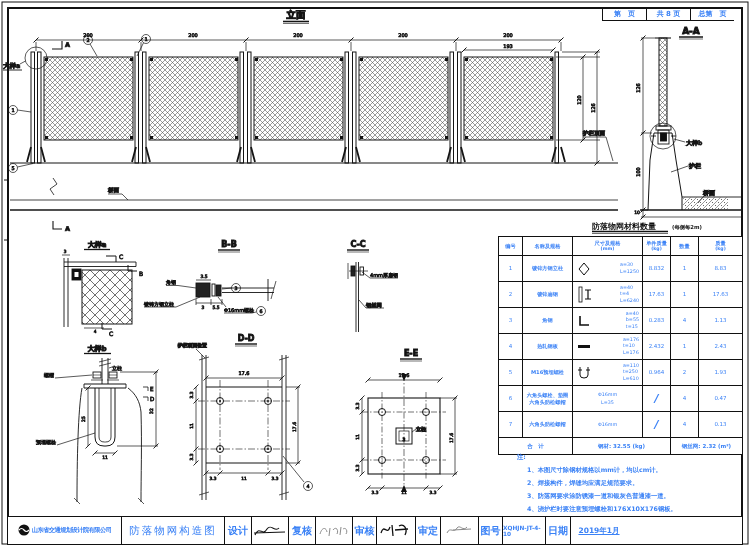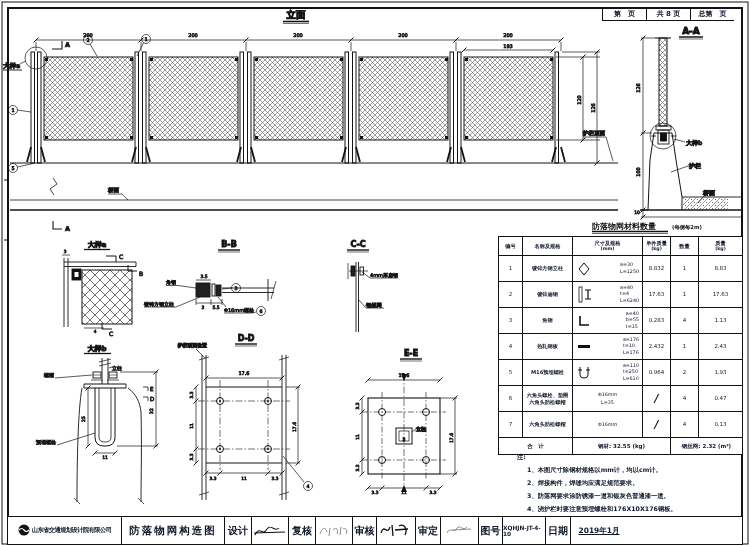--- a/index.html
+++ b/index.html
@@ -1,16 +1,16 @@
 <!DOCTYPE html>
 <html><head>
 <meta charset="utf-8">
 <style>
   html,body{margin:0;padding:0;background:#e8e8e8;}
-  .sheet{position:relative;width:750px;height:546px;background:#fff;font-family:"DejaVu Sans",sans-serif;color:#0f172a;overflow:hidden;}
+  .sheet{position:relative;width:750px;height:546px;background:#fff;font-family:"DejaVu Sans",sans-serif;color:#3b82f6;overflow:hidden;}
   .sheet svg text{font-family:"DejaVu Sans",sans-serif;fill:#111;}
   .layer{position:absolute;left:0;top:0;}
   
   .pagestrip{position:absolute;left:602px;top:8px;width:132px;height:13px;display:flex;border-left:1px solid #111;border-bottom:1px solid #111;box-sizing:border-box;}
   .pagestrip .cell{flex:1;display:flex;align-items:center;justify-content:center;font-size:7px;font-weight:bold;border-left:1px solid #111;box-sizing:border-box;}
   .pagestrip .cell:first-child{border-left:none;}
   
   .mat{position:absolute;left:498px;top:236px;width:244px;border-collapse:collapse;table-layout:fixed;background:#fff;}
   .mat td{border:1px solid #111;text-align:center;vertical-align:middle;font-size:5.5px;padding:0;line-height:1.25;overflow:hidden;}
   .mat{border:1.5px solid #111;}
@@ -29,21 +29,21 @@
   .notes{position:absolute;left:498px;top:450px;width:246px;font-size:6.3px;font-weight:bold;line-height:13px;}
   .notes .nt{margin-left:19px;}
   .notes .ni{margin-left:29px;white-space:nowrap;}
   
   .tbar{position:absolute;left:8px;top:516px;width:734px;height:28px;display:flex;border-top:1.5px solid #111;box-sizing:border-box;background:#fff;}
   .tbar .tc{display:flex;align-items:center;justify-content:center;border-right:1px solid #111;box-sizing:border-box;overflow:hidden;}
   .tbar .tc:last-child{border-right:none;text-decoration:underline;}
   .tc.company{width:114px;gap:2px;padding:0 2px;}
   .tc.company span{font-size:6.2px;font-weight:bold;letter-spacing:-0.5px;white-space:nowrap;}
   .tc.project{width:115px;font-size:7.5px;font-weight:bold;}
-  .tc.dtitle{width:103px;font-size:10.5px;font-weight:bold;letter-spacing:2px;}
+  .tc.dtitle{width:103px;font-size:10.5px;font-weight:normal;letter-spacing:2px;}
   .tc.lab{font-size:10px;font-weight:bold;}
   .tc.figno{font-size:5.8px;font-weight:bold;}
   .tc.dateval{font-size:7.5px;font-weight:bold;}
 </style>
 </head>
 <body>
 
 <div class="sheet">
 
 <svg class="layer" width="750" height="546" viewBox="0 0 750 546">

